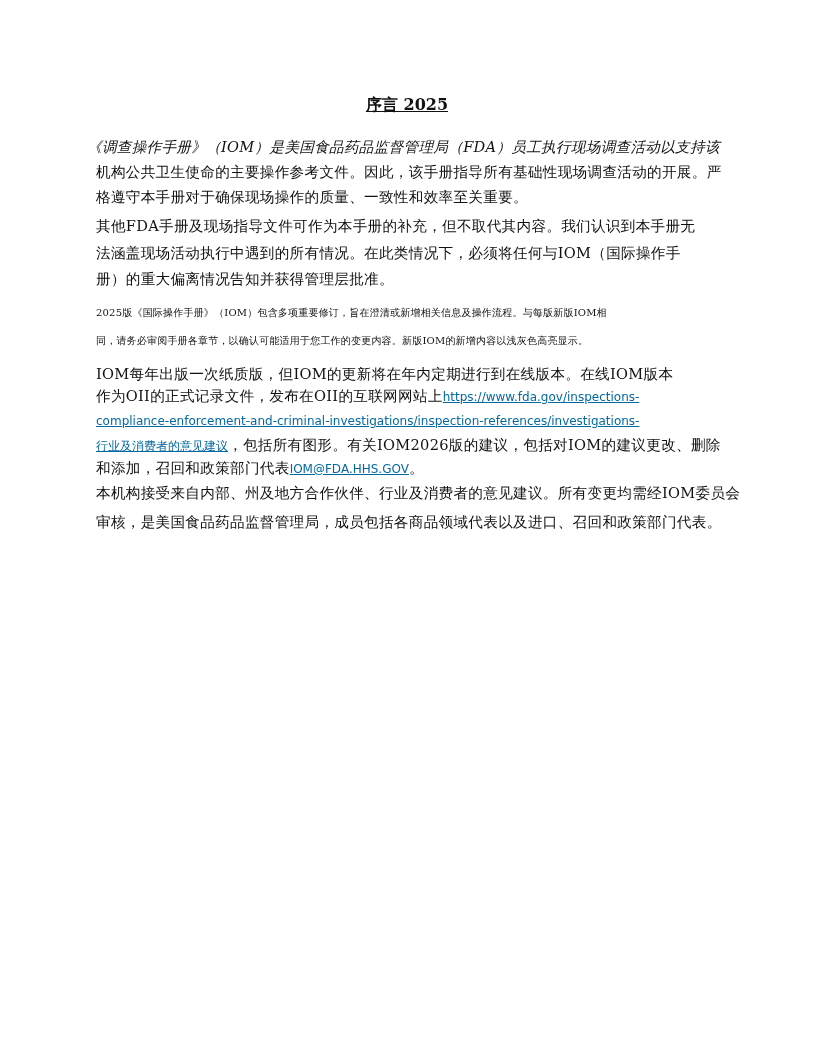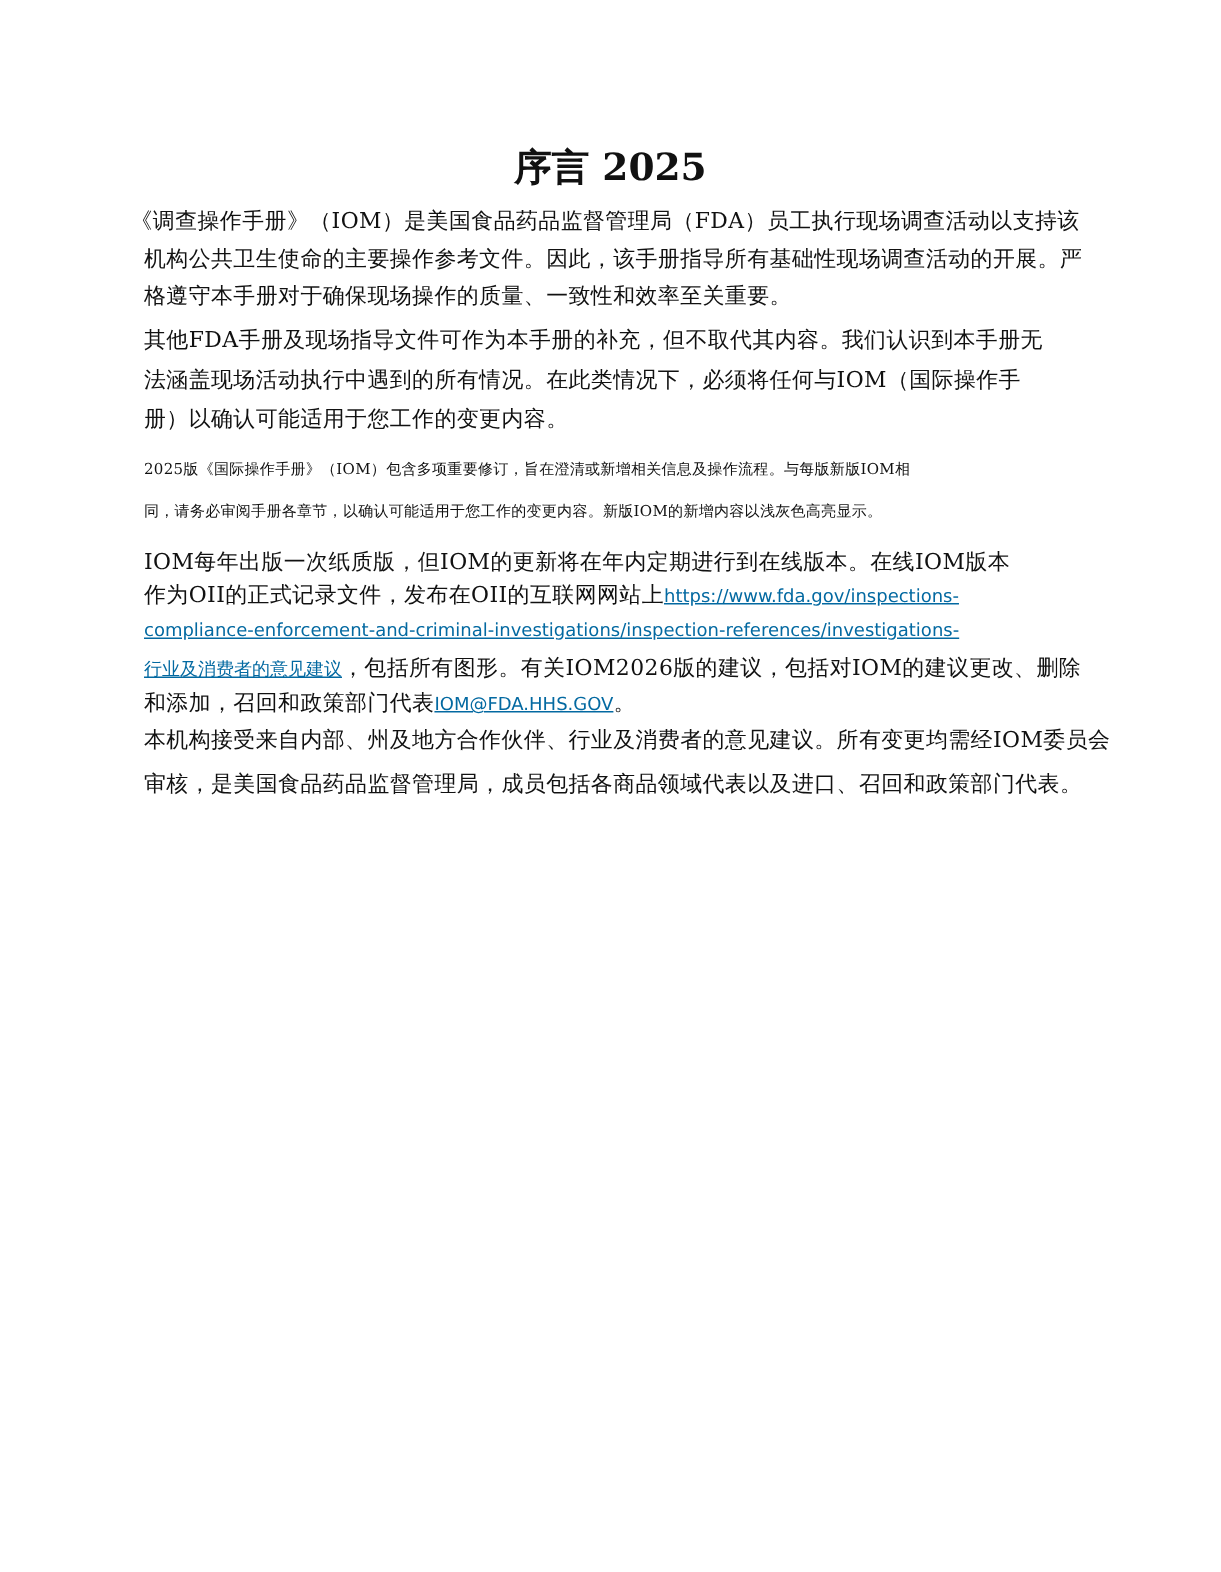--- a/index.html
+++ b/index.html
@@ -1,37 +1,37 @@
 <!DOCTYPE html>
 <html><head>
   <meta charset="utf-8">
   <style>
     html, body { margin: 0; padding: 0; background: #ffffff; }
     body { width: 814px; height: 1048px; position: relative; overflow: hidden;
            font-family: "DejaVu Serif", "Liberation Serif", serif; color: #111; }
     .title { position: absolute; left: 0; width: 814px; top: 95px; text-align: center;
-             font-size: 25px; font-weight: bold; font-family: "DejaVu Serif", serif; }
+             font-size: 16px; font-weight: bold; font-family: "DejaVu Serif", serif; text-decoration: underline; }
     .line { position: absolute; left: 96px; white-space: nowrap; font-size: 14.6px; letter-spacing: 0.3px; }
     .line.small { font-size: 10px; letter-spacing: 0.2px; }
-    .line.p1 { left: 87px; }
+    .line.p1 { left: 87px; font-style: italic; }
     a.lnk { color: #0369a1; text-decoration: underline; font-family: "DejaVu Sans", "Liberation Sans", sans-serif; font-size: 12px; letter-spacing: 0; }
   </style>
 </head>
 <body>
 
 <div>
   <div class="title">序言 2025</div>
 
   <div class="line p1" style="top:138px">《调查操作手册》（IOM）是美国食品药品监督管理局（FDA）员工执行现场调查活动以支持该</div>
   <div class="line" style="top:163px">机构公共卫生使命的主要操作参考文件。因此，该手册指导所有基础性现场调查活动的开展。严</div>
   <div class="line" style="top:188px">格遵守本手册对于确保现场操作的质量、一致性和效率至关重要。</div>
 
   <div class="line" style="top:217px">其他FDA手册及现场指导文件可作为本手册的补充，但不取代其内容。我们认识到本手册无</div>
   <div class="line" style="top:244px">法涵盖现场活动执行中遇到的所有情况。在此类情况下，必须将任何与IOM（国际操作手</div>
-  <div class="line" style="top:270px">册）以确认可能适用于您工作的变更内容。</div>
+  <div class="line" style="top:270px">册）的重大偏离情况告知并获得管理层批准。</div>
 
   <div class="line small" style="top:306px">2025版《国际操作手册》（IOM）包含多项重要修订，旨在澄清或新增相关信息及操作流程。与每版新版IOM相</div>
   <div class="line small" style="top:334px">同，请务必审阅手册各章节，以确认可能适用于您工作的变更内容。新版IOM的新增内容以浅灰色高亮显示。</div>
 
   <div class="line" style="top:365px">IOM每年出版一次纸质版，但IOM的更新将在年内定期进行到在线版本。在线IOM版本</div>
   <div class="line" style="top:387px">
     <span>作为OII的正式记录文件，发布在OII的互联网网站上</span><a class="lnk" href="#">https://www.fda.gov/inspections-</a>
   </div>
   <div class="line" style="top:411px">
     <a class="lnk" href="#">compliance-enforcement-and-criminal-investigations/inspection-references/investigations-</a>

